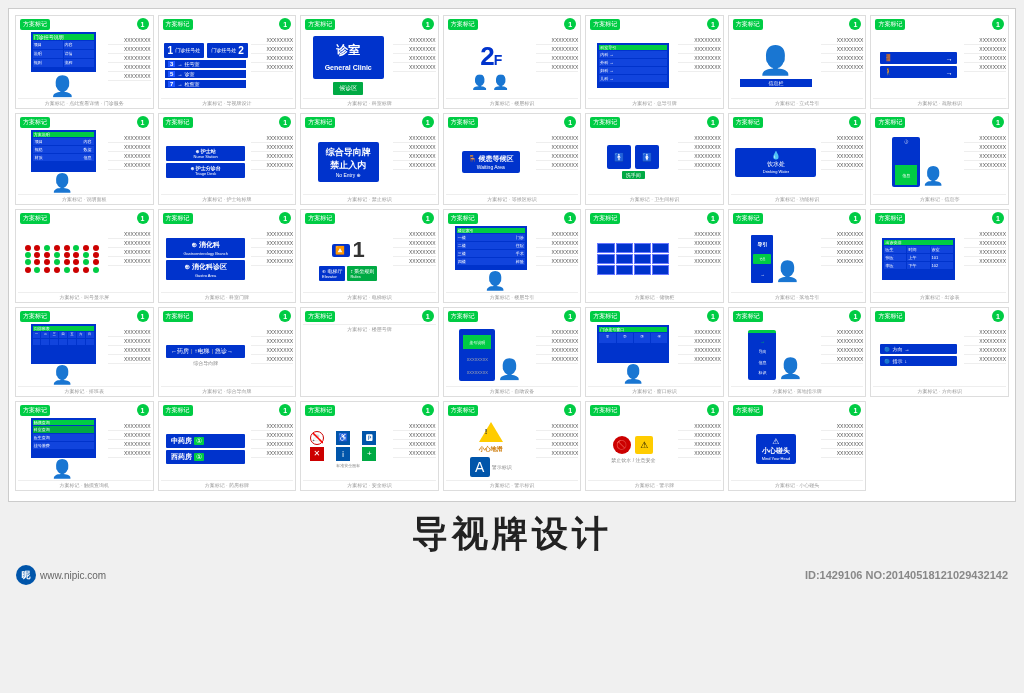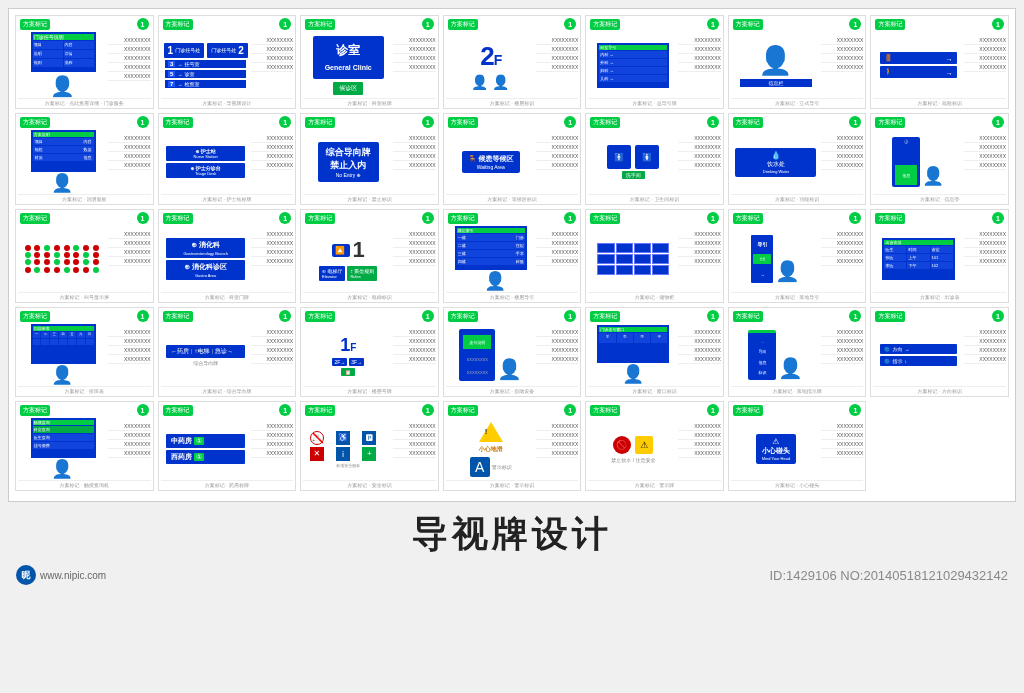--- a/index.html
+++ b/index.html
@@ -108,22 +108,23 @@
       font-size: 9px;
       font-weight: bold;
       width: 20px;
       height: 20px;
       border-radius: 50%;
       display: flex;
       align-items: center;
       justify-content: center;
     }
     .id-text {
-      font-size: 13px;
+      font-size: 11px;
       color: #888;
+      font-weight: bold;
     }
     .col-header {
       display: flex;
       justify-content: space-between;
       align-items: center;
       padding: 0 2px;
       margin-bottom: 2px;
     }
   </style>
 </head>
@@ -818,36 +819,20 @@
           </div>
         </div>
         <div class="card-footer">方案标记 · 综合导向牌</div>
       </div>
 
       <div class="card">
         <div class="col-header">
           <span class="card-label">方案标记</span>
           <span class="card-num">1</span>
         </div>
-        <div class="card-inner">
-          <div class="content-left">
-            <div style="font-size:18px;font-weight:bold;color:#0033cc;margin-bottom:2px;">1<span style="font-size:10px;">F</span></div>
-            <div style="display:flex;gap:2px;">
-              <div style="background:#0033cc;color:white;font-size:5px;padding:1px 2px;border-radius:1px;">2F→</div>
-              <div style="background:#0033cc;color:white;font-size:5px;padding:1px 2px;border-radius:1px;">3F→</div>
-            </div>
-            <div style="background:#00aa44;color:white;font-size:5px;padding:1px 4px;margin-top:2px;border-radius:1px;display:flex;align-items:center;justify-content:center;">📋</div>
-          </div>
-          <div class="content-right">
-            <div class="side-line">XXXXXXXX</div>
-            <div class="side-line">XXXXXXXX</div>
-            <div class="side-line">XXXXXXXX</div>
-            <div class="side-line">XXXXXXXX</div>
-          </div>
-        </div>
         <div class="card-footer">方案标记 · 楼层号牌</div>
       </div>
 
       <div class="card">
         <div class="col-header">
           <span class="card-label">方案标记</span>
           <span class="card-num">1</span>
         </div>
         <div class="card-inner">
           <div class="content-left">

